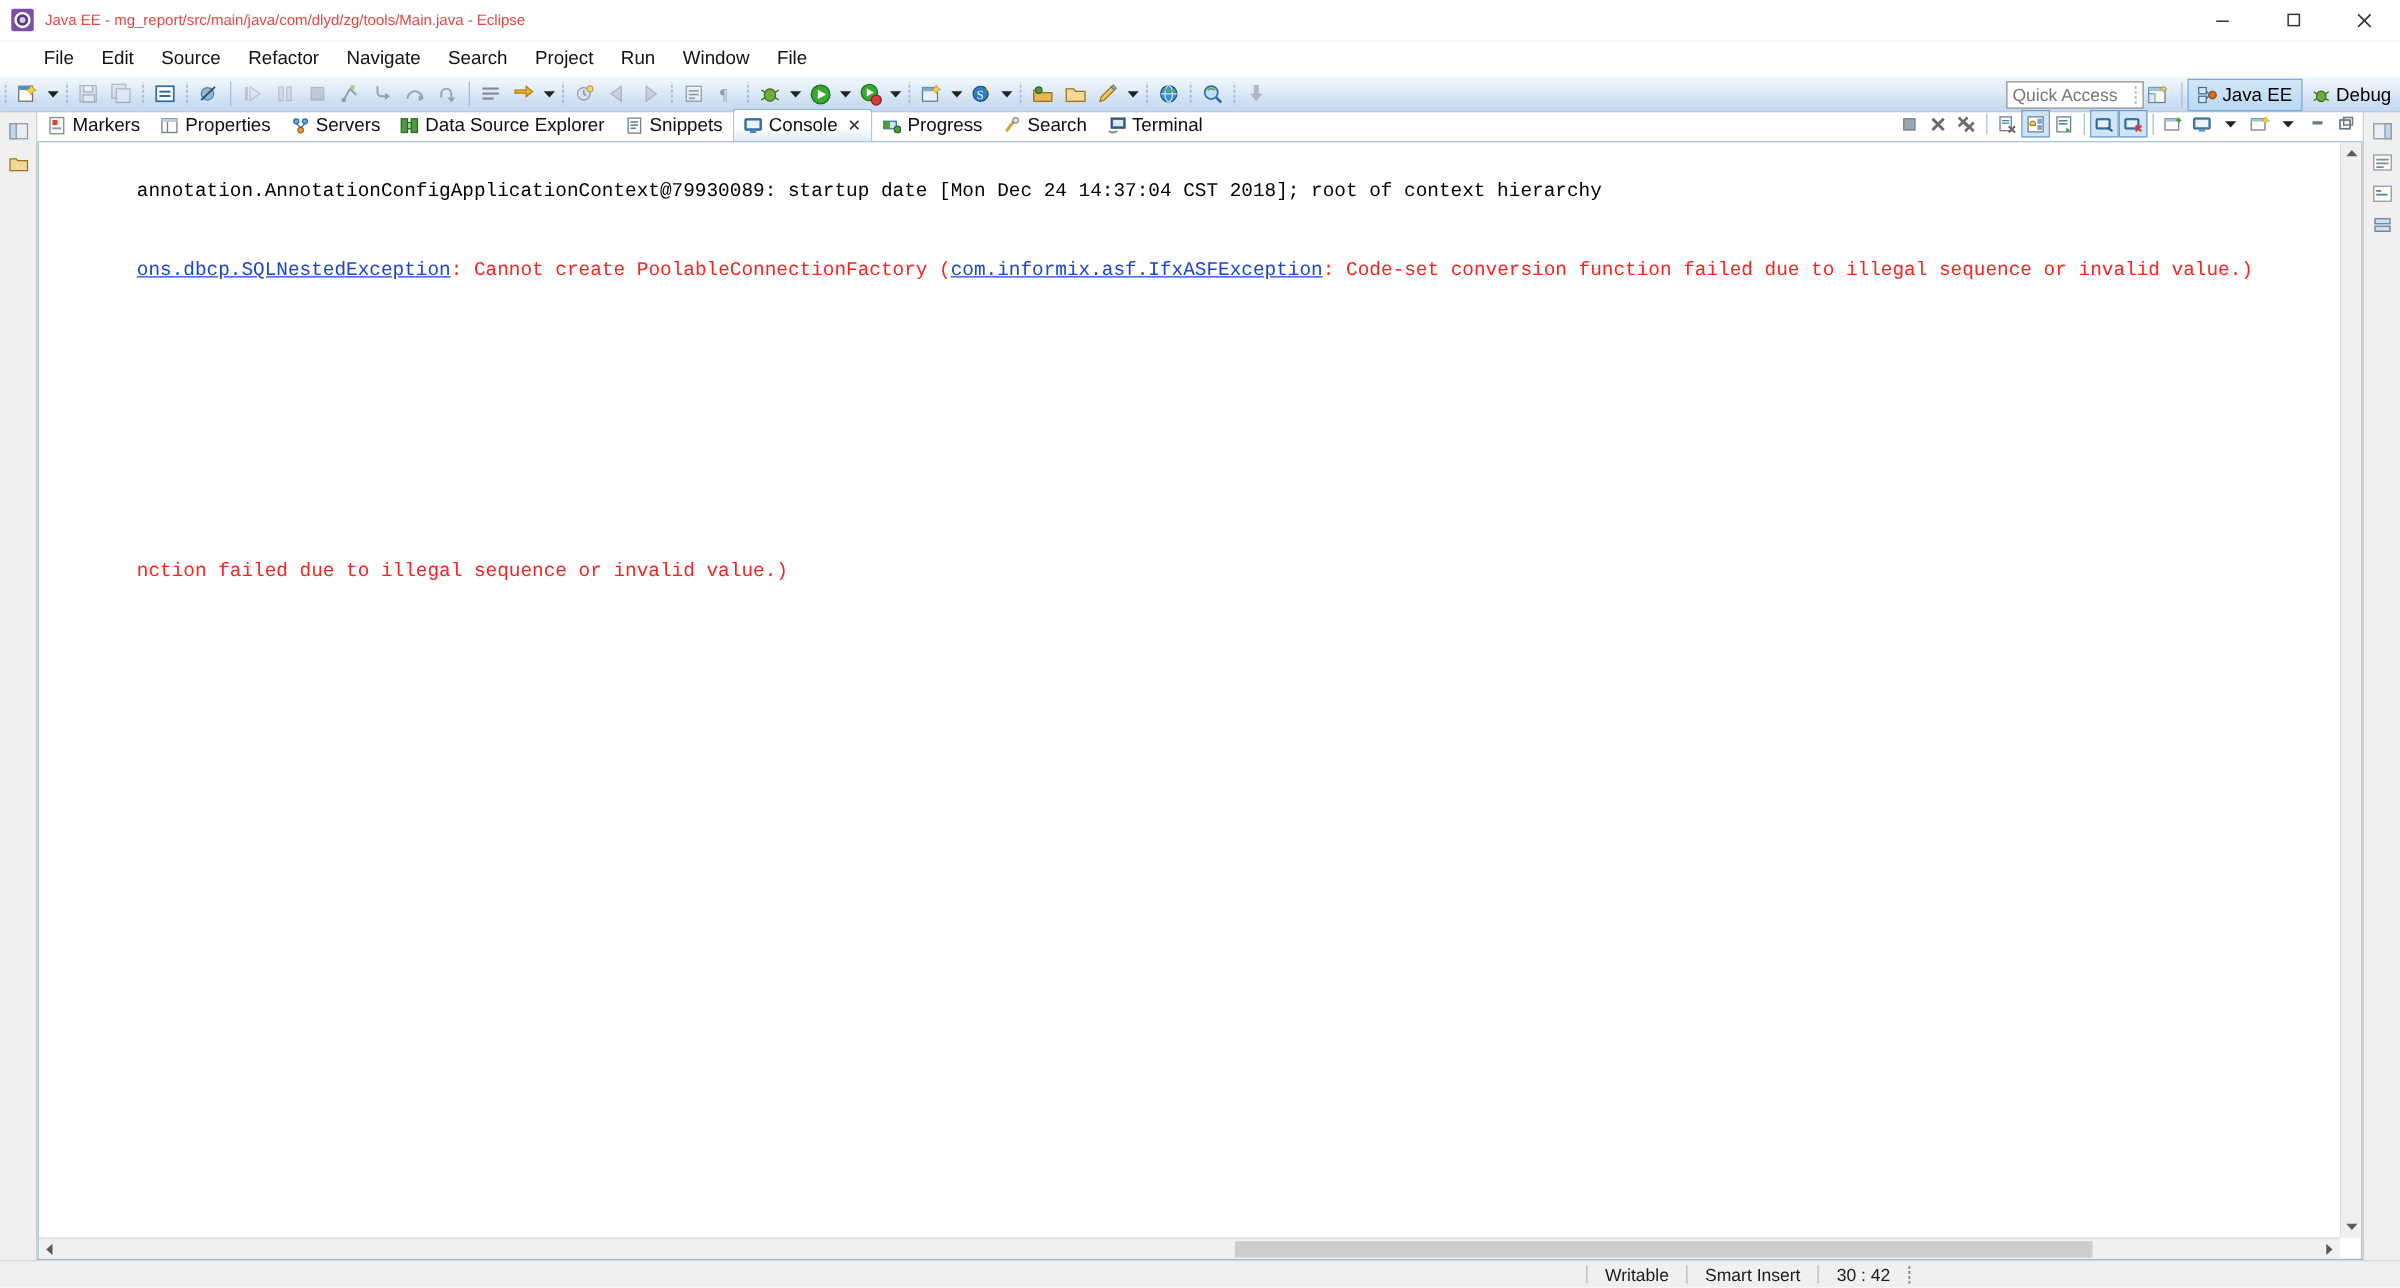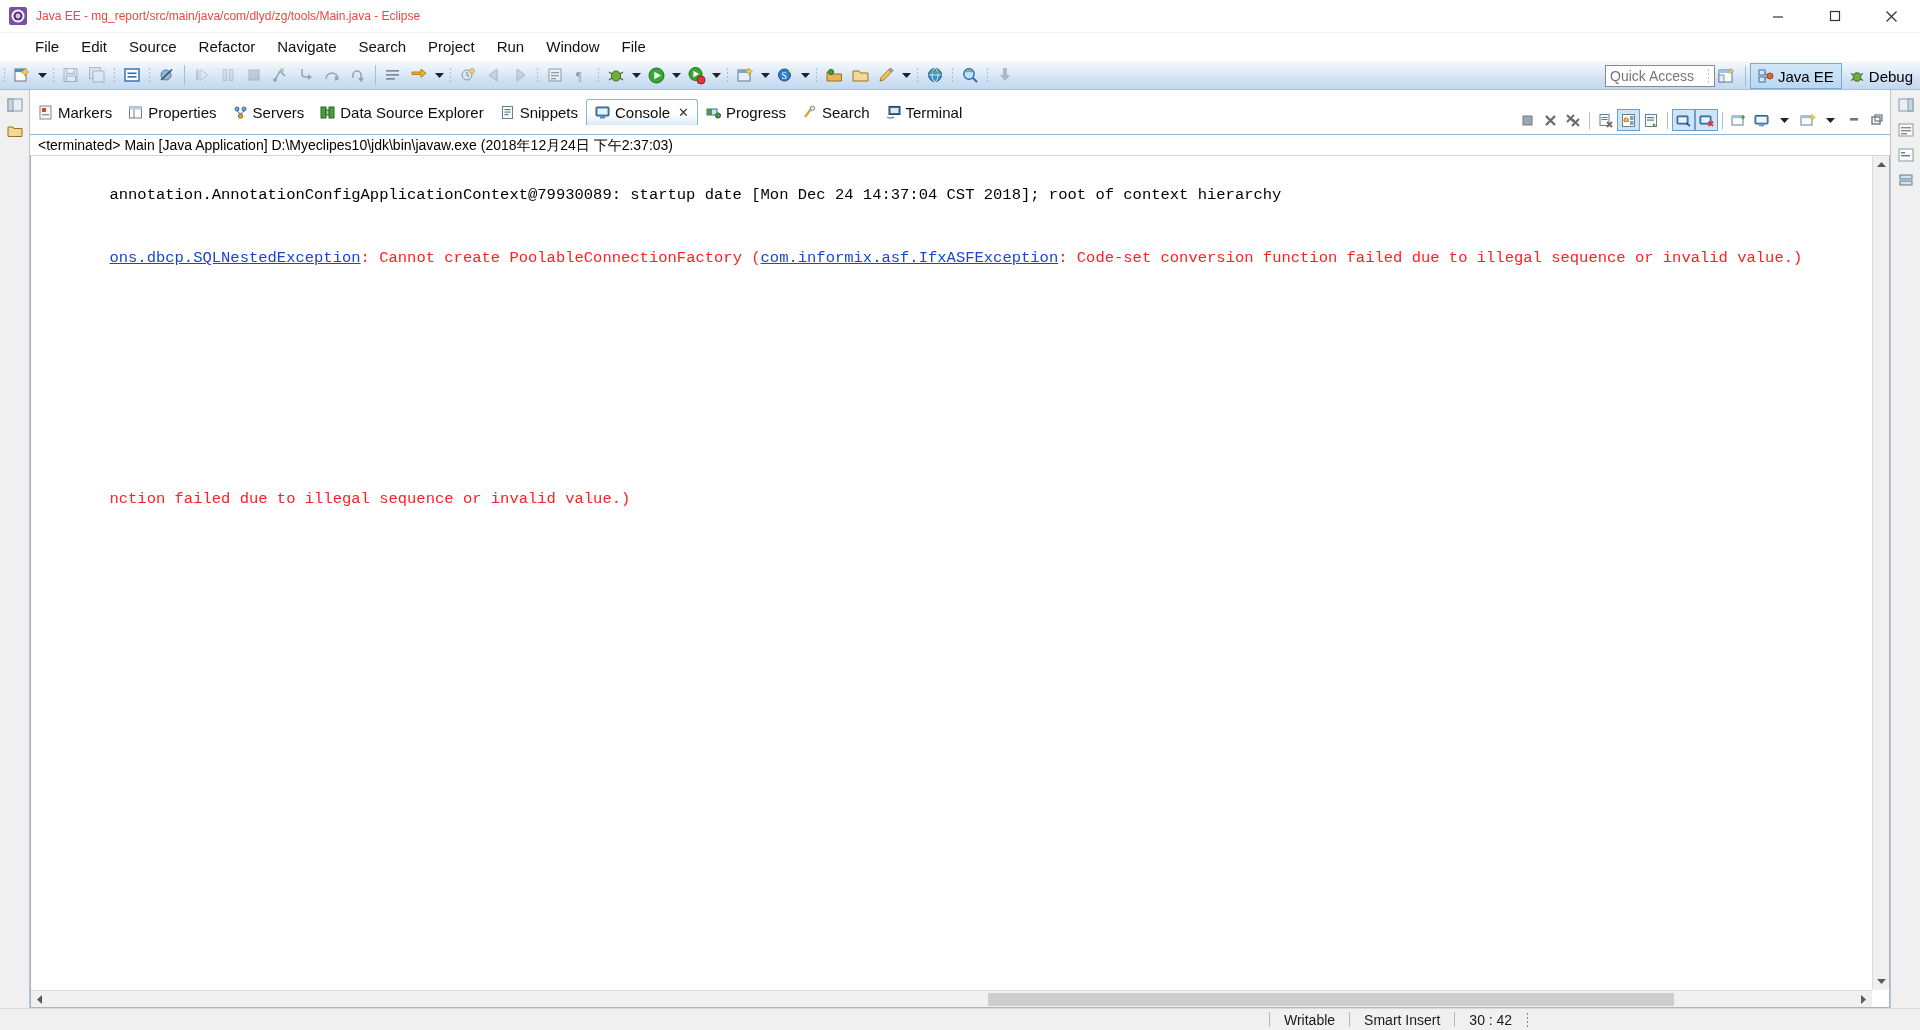--- a/index.html
+++ b/index.html
@@ -94,21 +94,21 @@
     display: flex; flex-direction: column; align-items: center; padding-top: 6px; gap: 7px;
   }
   .minibtn { width: 20px; height: 18px; display:flex; align-items:center; justify-content:center; }
 
   
   .viewarea {
     position: absolute; left: 30px; right: 30px; top: 90px; bottom: 22px;
     display: flex; flex-direction: column;
   }
   .tabrow {
-    height: 45px; display: flex; align-items: center;
+    height: 24px; display: flex; align-items: flex-end;
     background: #ffffff;
     border-bottom: 1px solid #8fb4d4;
     position: relative;
   }
   .vtab {
     display: flex; align-items: center; gap: 5px;
     height: 26px; padding: 0 8px; font-size: 15px; color: #0d0d0d; white-space: nowrap;
   }
   .vtab.active {
     background: linear-gradient(to bottom,#ffffff 0%, #ffffff 55%, #dceaf7 100%);
@@ -744,21 +744,20 @@
       </div>
       <div class="ct-btn">
         <svg width="14" height="14" viewBox="0 0 14 14">
           <rect x="2" y="4" width="8" height="7" fill="none" stroke="#6b7884" stroke-width="1.4"></rect>
           <rect x="5" y="2" width="7" height="6" fill="none" stroke="#6b7884" stroke-width="1.2"></rect>
         </svg>
       </div>
     </div>
   </div>
 
-  <div class="termline">&lt;terminated&gt; Main [Java Application] D:\Myeclipes10\jdk\bin\javaw.exe (2018年12月24日 下午2:37:03)</div>
 
   <div class="console-wrap">
     <div class="console-body">
 
       <div class="cline">
         <span class="c-black">annotation.AnnotationConfigApplicationContext@79930089: startup date [Mon Dec 24 14:37:04 CST 2018]; root of context hierarchy</span>
       </div>
 
       <div class="cline">
         <span class="c-link">ons.dbcp.SQLNestedException</span><span class="c-red">: Cannot create PoolableConnectionFactory (</span><span class="c-link">com.informix.asf.IfxASFException</span><span class="c-red">: Code-set conversion function failed due to illegal sequence or invalid value.)</span>

